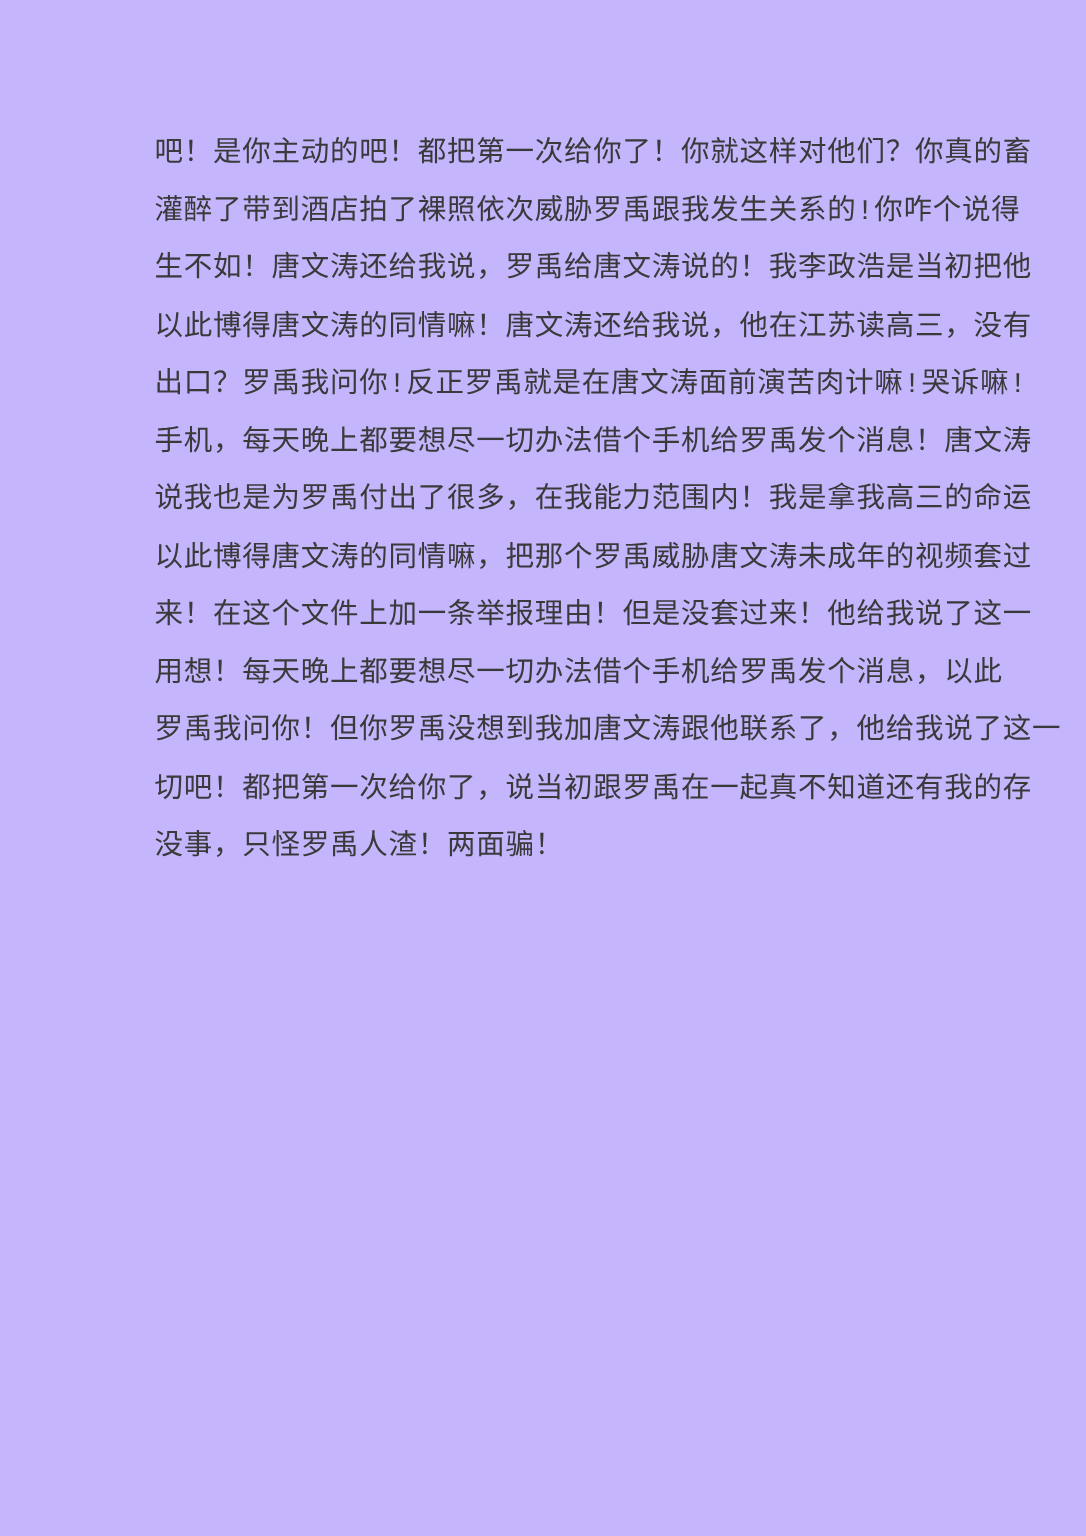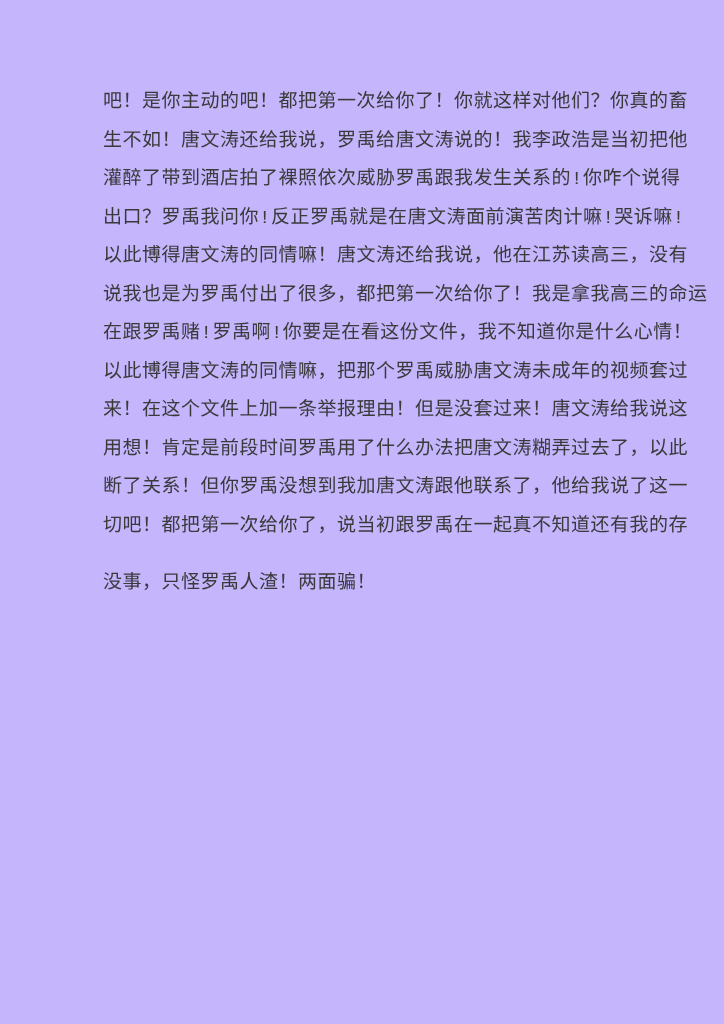--- a/index.html
+++ b/index.html
@@ -28,35 +28,34 @@
   .line {
     text-align: justify;
     text-align-last: justify;
     text-justify: inter-character;
     white-space: nowrap;
     height: 38.5px;
   }
   .line.last {
     text-align: left;
     text-align-last: left;
-    margin-top: 19px;
   }
 </style>
 </head>
 <body>
 
 <div class="page">
   <div class="text-block">
     <div class="line">吧！是你主动的吧！都把第一次给你了！你就这样对他们？你真的畜</div>
+    <div class="line">灌醉了带到酒店拍了裸照依次威胁罗禹跟我发生关系的!你咋个说得</div>
     <div class="line">生不如！唐文涛还给我说，罗禹给唐文涛说的！我李政浩是当初把他</div>
-    <div class="line">灌醉了带到酒店拍了裸照依次威胁罗禹跟我发生关系的!你咋个说得</div>
+    <div class="line">以此博得唐文涛的同情嘛！唐文涛还给我说，他在江苏读高三，没有</div>
     <div class="line">出口？罗禹我问你!反正罗禹就是在唐文涛面前演苦肉计嘛!哭诉嘛!</div>
-    <div class="line">以此博得唐文涛的同情嘛！唐文涛还给我说，他在江苏读高三，没有</div>
-    <div class="line">说我也是为罗禹付出了很多，都把第一次给你了！我是拿我高三的命运</div>
-    <div class="line">在跟罗禹赌!罗禹啊!你要是在看这份文件，我不知道你是什么心情！</div>
+    <div class="line">手机，每天晚上都要想尽一切办法借个手机给罗禹发个消息！唐文涛</div>
+    <div class="line">说我也是为罗禹付出了很多，在我能力范围内！我是拿我高三的命运</div>
     <div class="line">以此博得唐文涛的同情嘛，把那个罗禹威胁唐文涛未成年的视频套过</div>
-    <div class="line">来！在这个文件上加一条举报理由！但是没套过来！唐文涛给我说这</div>
-    <div class="line">用想！肯定是前段时间罗禹用了什么办法把唐文涛糊弄过去了，以此</div>
-    <div class="line">断了关系！但你罗禹没想到我加唐文涛跟他联系了，他给我说了这一</div>
+    <div class="line">来！在这个文件上加一条举报理由！但是没套过来！他给我说了这一</div>
+    <div class="line">用想！每天晚上都要想尽一切办法借个手机给罗禹发个消息，以此</div>
+    <div class="line">罗禹我问你！但你罗禹没想到我加唐文涛跟他联系了，他给我说了这一</div>
     <div class="line">切吧！都把第一次给你了，说当初跟罗禹在一起真不知道还有我的存</div>
     <div class="line last">没事，只怪罗禹人渣！两面骗！</div>
   </div>
 </div>
 
 </body></html>

